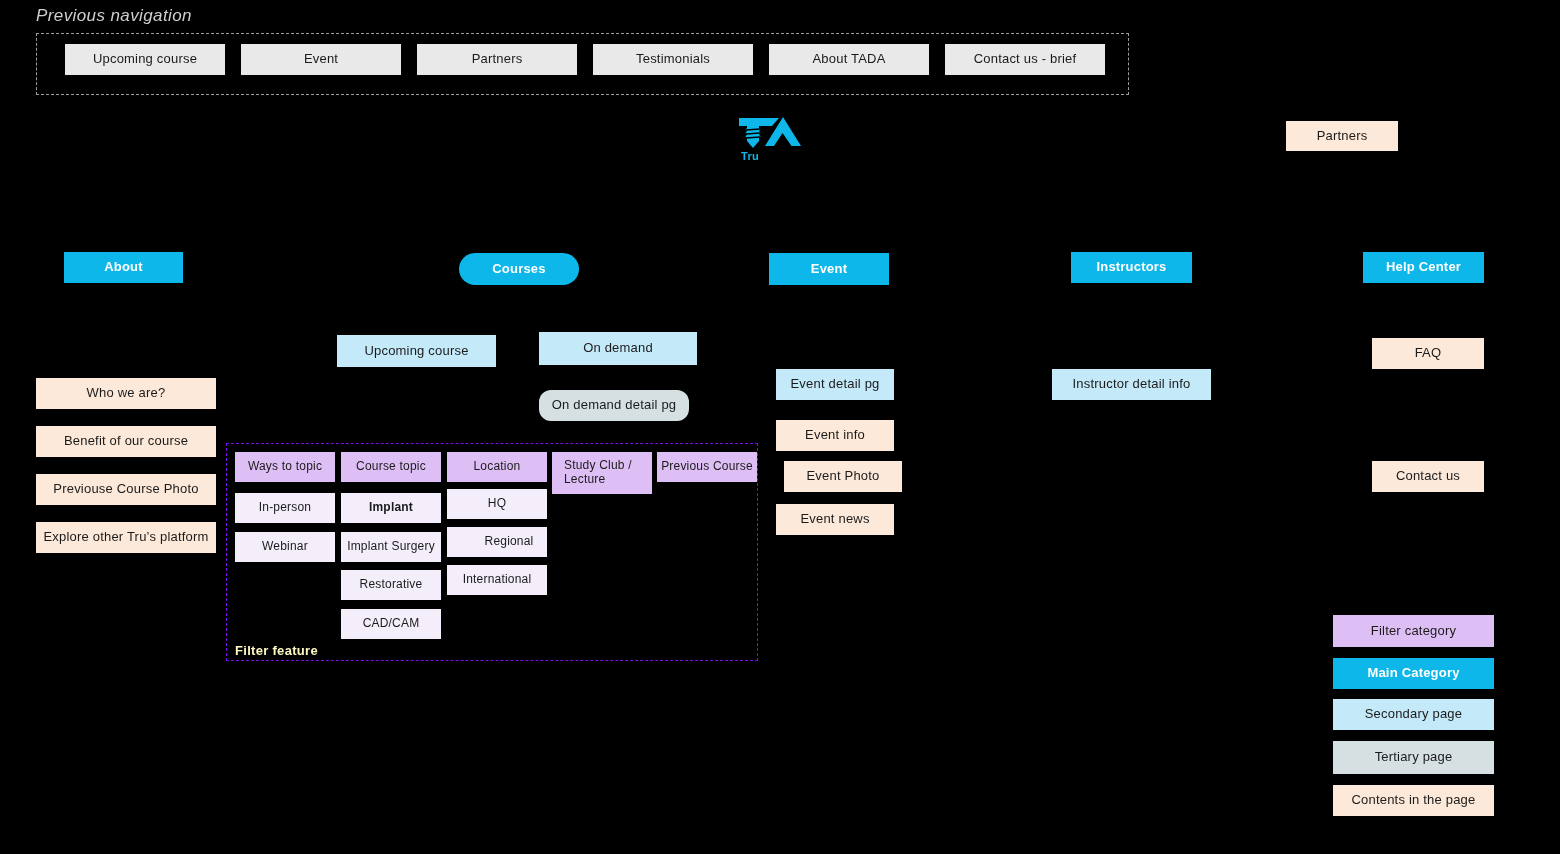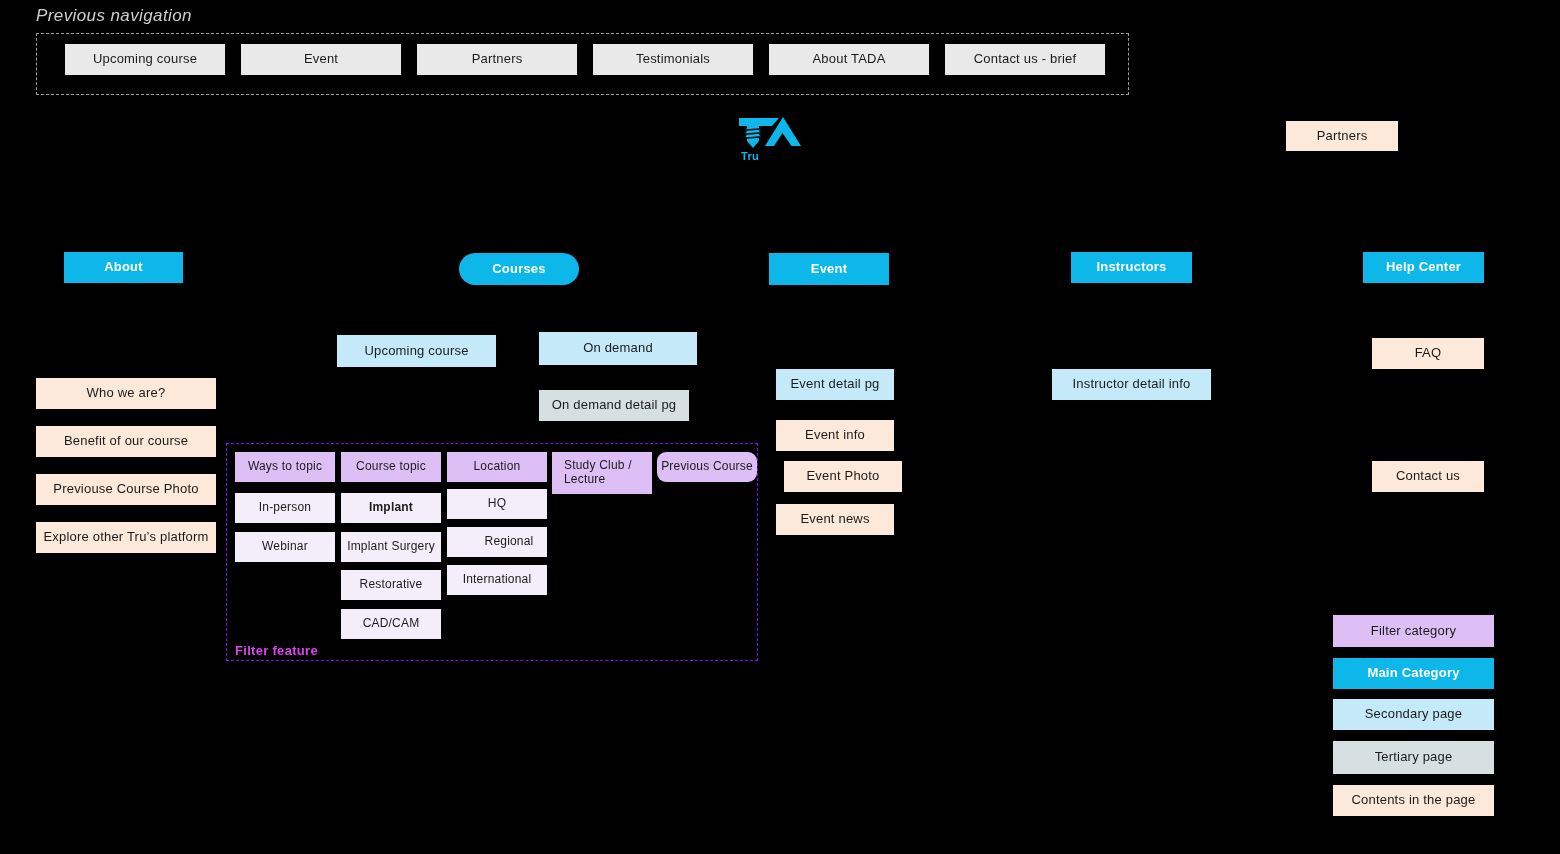--- a/index.html
+++ b/index.html
@@ -44,21 +44,21 @@
     font-style:italic;
     font-weight:500;
     font-size:17px;
     color:#cfcfcf;
     letter-spacing:.4px;
   }
   .filter-label {
     position:absolute;
     font-size:13px;
     font-weight:bold;
-    color:#d946ef;
+    color:#fef9c3;
     letter-spacing:.3px;
   }
   .logo-name {
     position:absolute;
     font-size:11px;
     font-weight:bold;
     color:#0db7ea;
     letter-spacing:.3px;
   }
   .left-al { justify-content:flex-start; text-align:left; padding-left:12px; }
@@ -102,29 +102,29 @@
 <div class="box main" style="left:1071px; top:252px; width:121px; height:31px;">Instructors</div>
 <div class="box main" style="left:1363px; top:252px; width:121px; height:31px;">Help Center</div>
 
 <div class="box cont" style="left:36px; top:378px; width:180px; height:31px;">Who we are?</div>
 <div class="box cont" style="left:36px; top:426px; width:180px; height:31px;">Benefit of our course</div>
 <div class="box cont" style="left:36px; top:474px; width:180px; height:31px;">Previouse Course Photo</div>
 <div class="box cont" style="left:36px; top:522px; width:180px; height:31px;">Explore other Tru’s platform</div>
 
 <div class="box sec" style="left:337px; top:335px; width:159px; height:32px;">Upcoming course</div>
 <div class="box sec" style="left:539px; top:332px; width:158px; height:33px;">On demand</div>
-<div class="box ter" style="left:539px; top:390px; width:150px; height:31px;">On demand detail pg</div>
+<div class="box ter" style="left:539px; top:390px; width:150px; height:31px;border-radius:12px;">On demand detail pg</div>
 
 <div class="frame-purple" style="left:226px; top:443px; width:532px; height:218px;"></div>
 
 <div class="box filt" style="left:235px; top:452px; width:100px; height:30px;">Ways to topic</div>
 <div class="box filt" style="left:341px; top:452px; width:100px; height:30px;">Course topic</div>
 <div class="box filt" style="left:447px; top:452px; width:100px; height:30px;">Location</div>
 <div class="box filt left-al" style="left:552px; top:452px; width:100px; height:42px;">Study Club / Lecture</div>
-<div class="box filt" style="left:657px; top:452px; width:100px; height:30px;border-radius:9px;">Previous Course</div>
+<div class="box filt" style="left:657px; top:452px; width:100px; height:30px;">Previous Course</div>
 
 <div class="box opt" style="left:235px; top:493px; width:100px; height:30px;">In-person</div>
 <div class="box opt" style="left:235px; top:532px; width:100px; height:30px;">Webinar</div>
 
 <div class="box opt" style="left:341px; top:493px; width:100px; height:30px;font-weight:bold;">Implant</div>
 <div class="box opt" style="left:341px; top:532px; width:100px; height:30px;">Implant Surgery</div>
 <div class="box opt" style="left:341px; top:570px; width:100px; height:30px;">Restorative</div>
 <div class="box opt" style="left:341px; top:609px; width:100px; height:30px;">CAD/CAM</div>
 
 <div class="box opt" style="left:447px; top:489px; width:100px; height:30px;">HQ</div>

